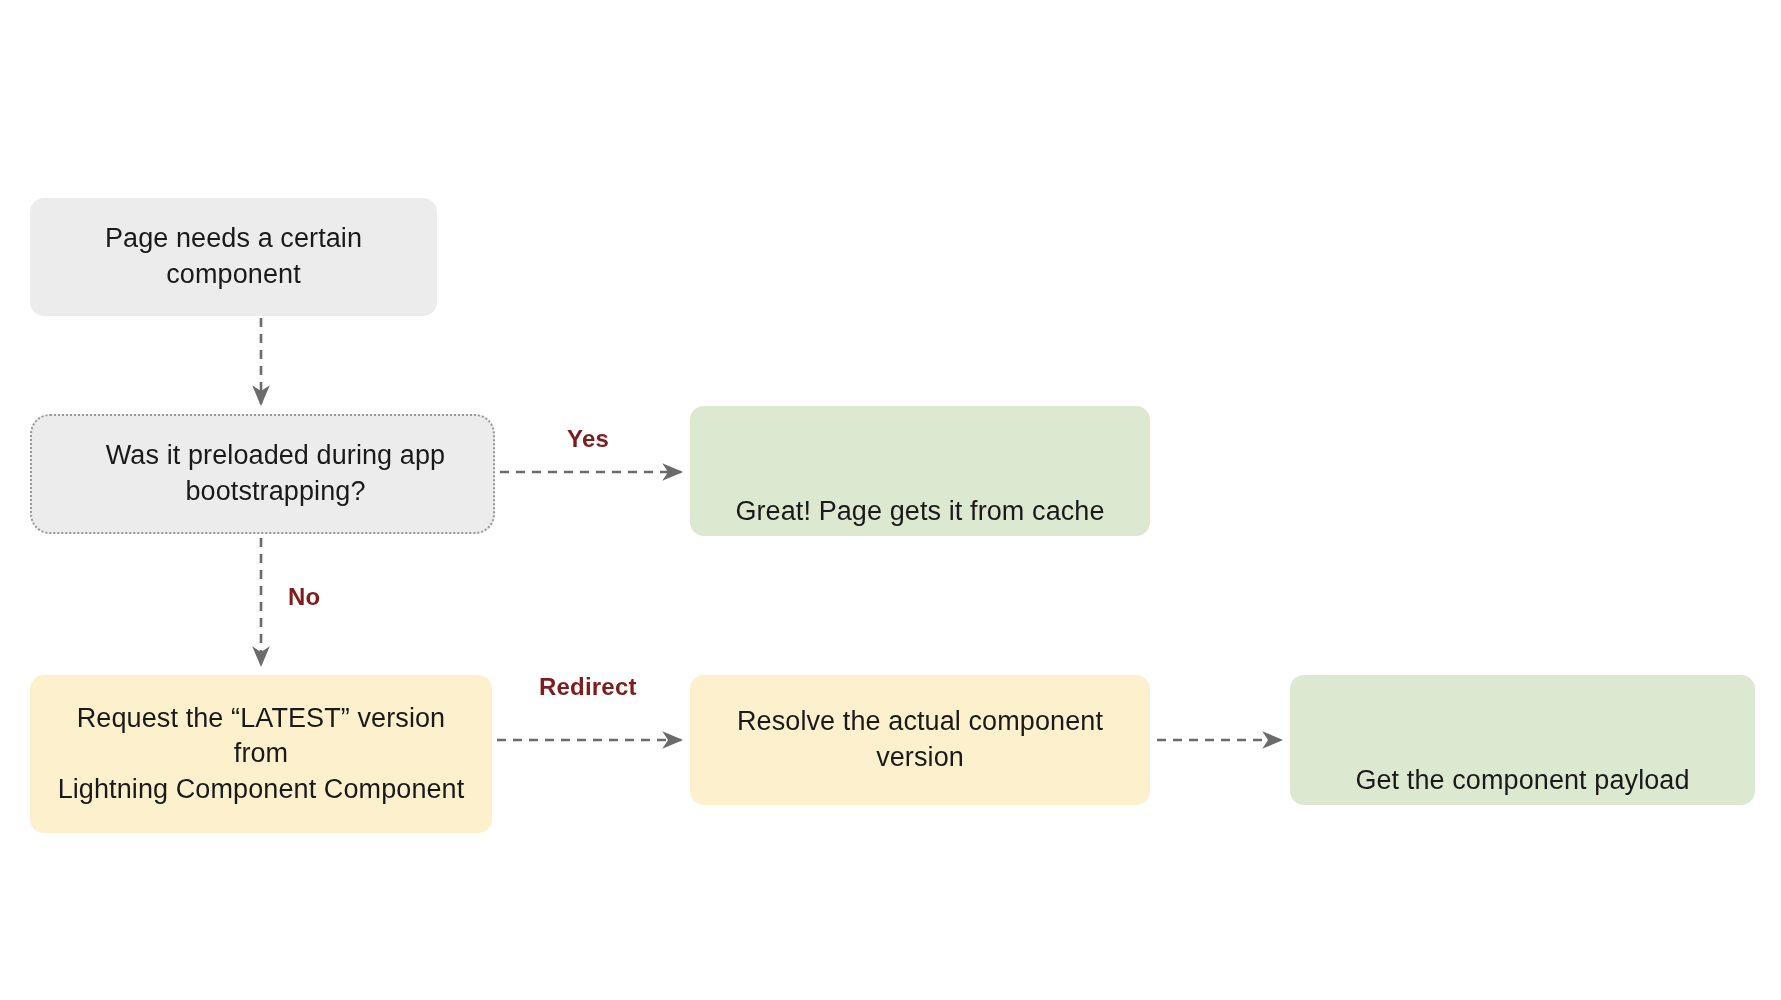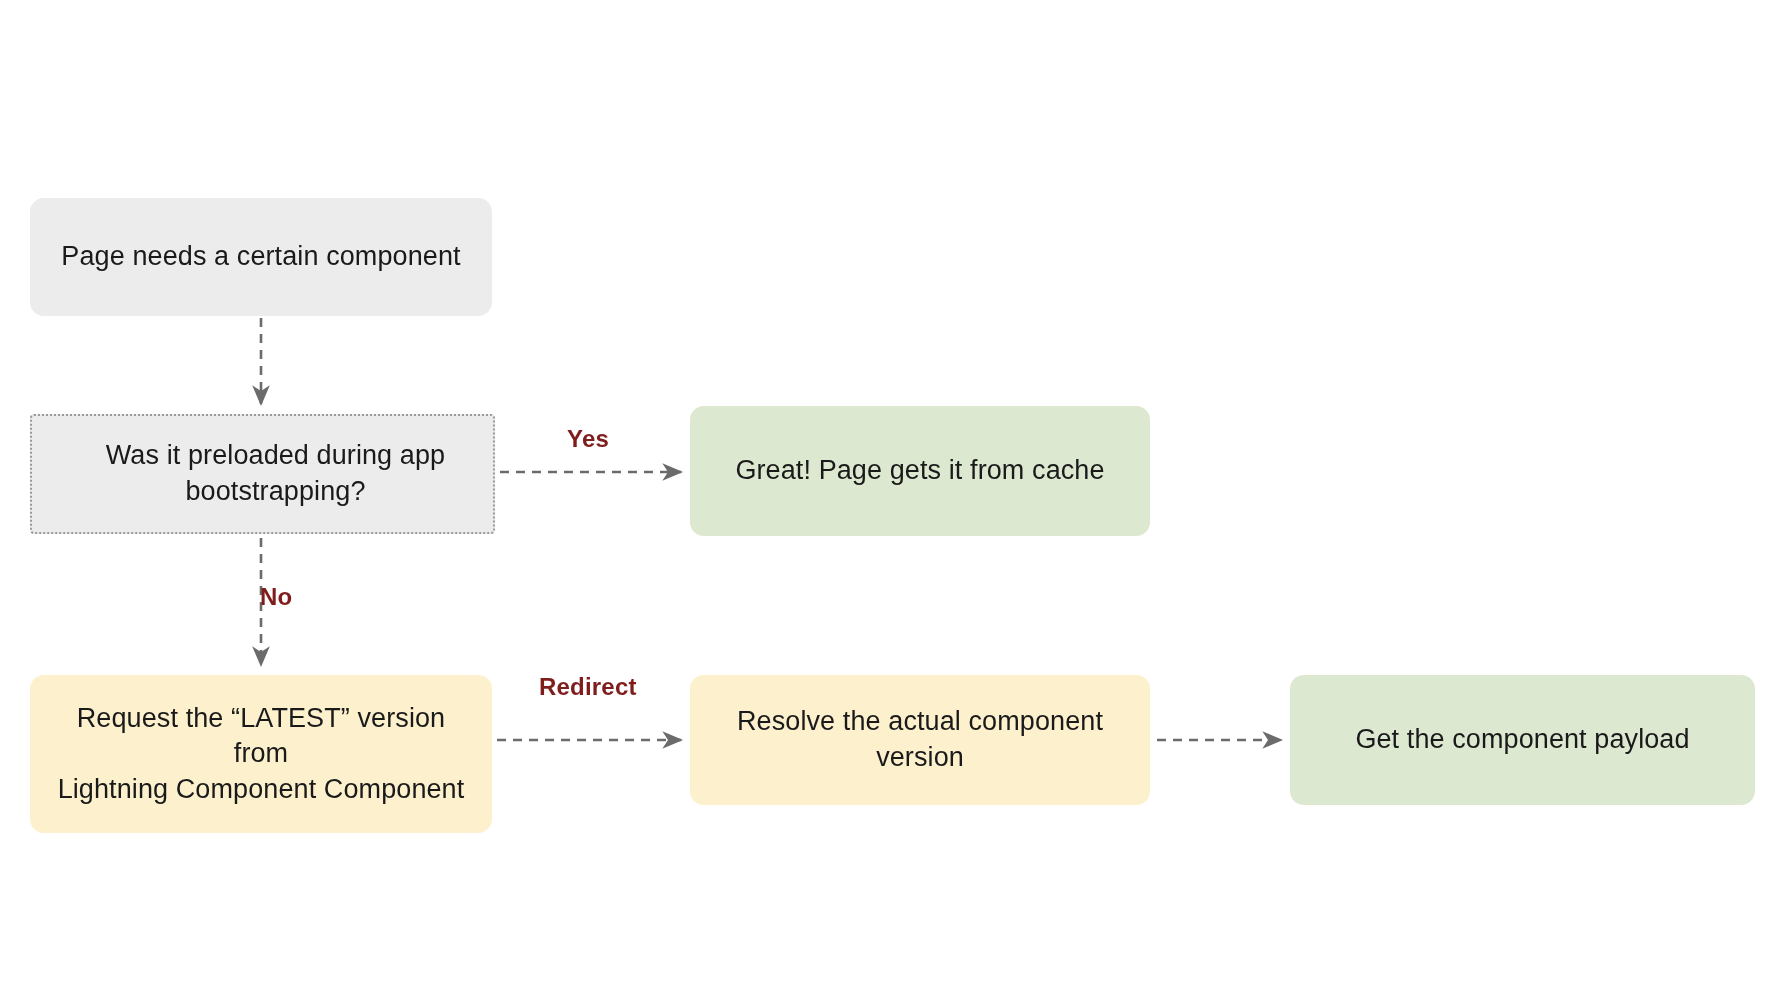--- a/index.html
+++ b/index.html
@@ -27,26 +27,26 @@
     justify-content: center;
     text-align: center;
     border-radius: 14px;
     font-size: 27px;
     line-height: 1.32;
     color: #1a1a1a;
     padding: 6px 18px;
     letter-spacing: 0.1px;
   }
   .node-gray   { background: #ececec; }
-  .node-green  { background: #dde8d0; }
+  .node-green  { background: #dde8d0; align-items: flex-end; }
   .node-yellow { background: #fcf0cd; }
   .node-decision {
     background: #ececec;
     border: 2px dotted #9a9a9a;
-    border-radius: 4px;
+    border-radius: 20px;
     padding-left: 44px;
   }
   .node-label { display: block; }
 
   
   .edge-label {
     position: absolute;
     font-size: 24px;
     font-weight: bold;
     color: #7f1d1d;
@@ -86,21 +86,21 @@
 
     <path class="edge-path" d="M 500 472 L 681 472" marker-end="url(#arrowhead)"></path>
 
     <path class="edge-path" d="M 261 538 L 261 665" marker-end="url(#arrowhead)"></path>
 
     <path class="edge-path" d="M 497 740 L 681 740" marker-end="url(#arrowhead)"></path>
 
     <path class="edge-path" d="M 1157 740 L 1281 740" marker-end="url(#arrowhead)"></path>
   </svg>
 
-  <div class="node node-gray" style="left:30px; top:198px; width:462px; height:118px;">
+  <div class="node node-gray" style="left:30px; top:198px; width:407px; height:118px;">
     <span class="node-label">Page needs a certain component</span>
   </div>
 
   <div class="node node-decision" style="left:30px; top:414px; width:465px; height:120px;">
     <span class="node-label">
       <span>Was it preloaded during app</span><br>
       <span>bootstrapping?</span>
     </span>
   </div>
 
@@ -121,17 +121,17 @@
       <span>version</span>
     </span>
   </div>
 
   <div class="node node-green" style="left:1290px; top:675px; width:465px; height:130px;">
     <span class="node-label">Get the component payload</span>
   </div>
 
   <div class="edge-label" style="left:567px; top:425px;">Yes</div>
 
-  <div class="edge-label" style="left:260px; top:583px;">No</div>
+  <div class="edge-label" style="left:288px; top:583px;">No</div>
 
   <div class="edge-label" style="left:519px; top:673px;margin-left:20px;">Redirect</div>
 
 </div>
 
 </body></html>

